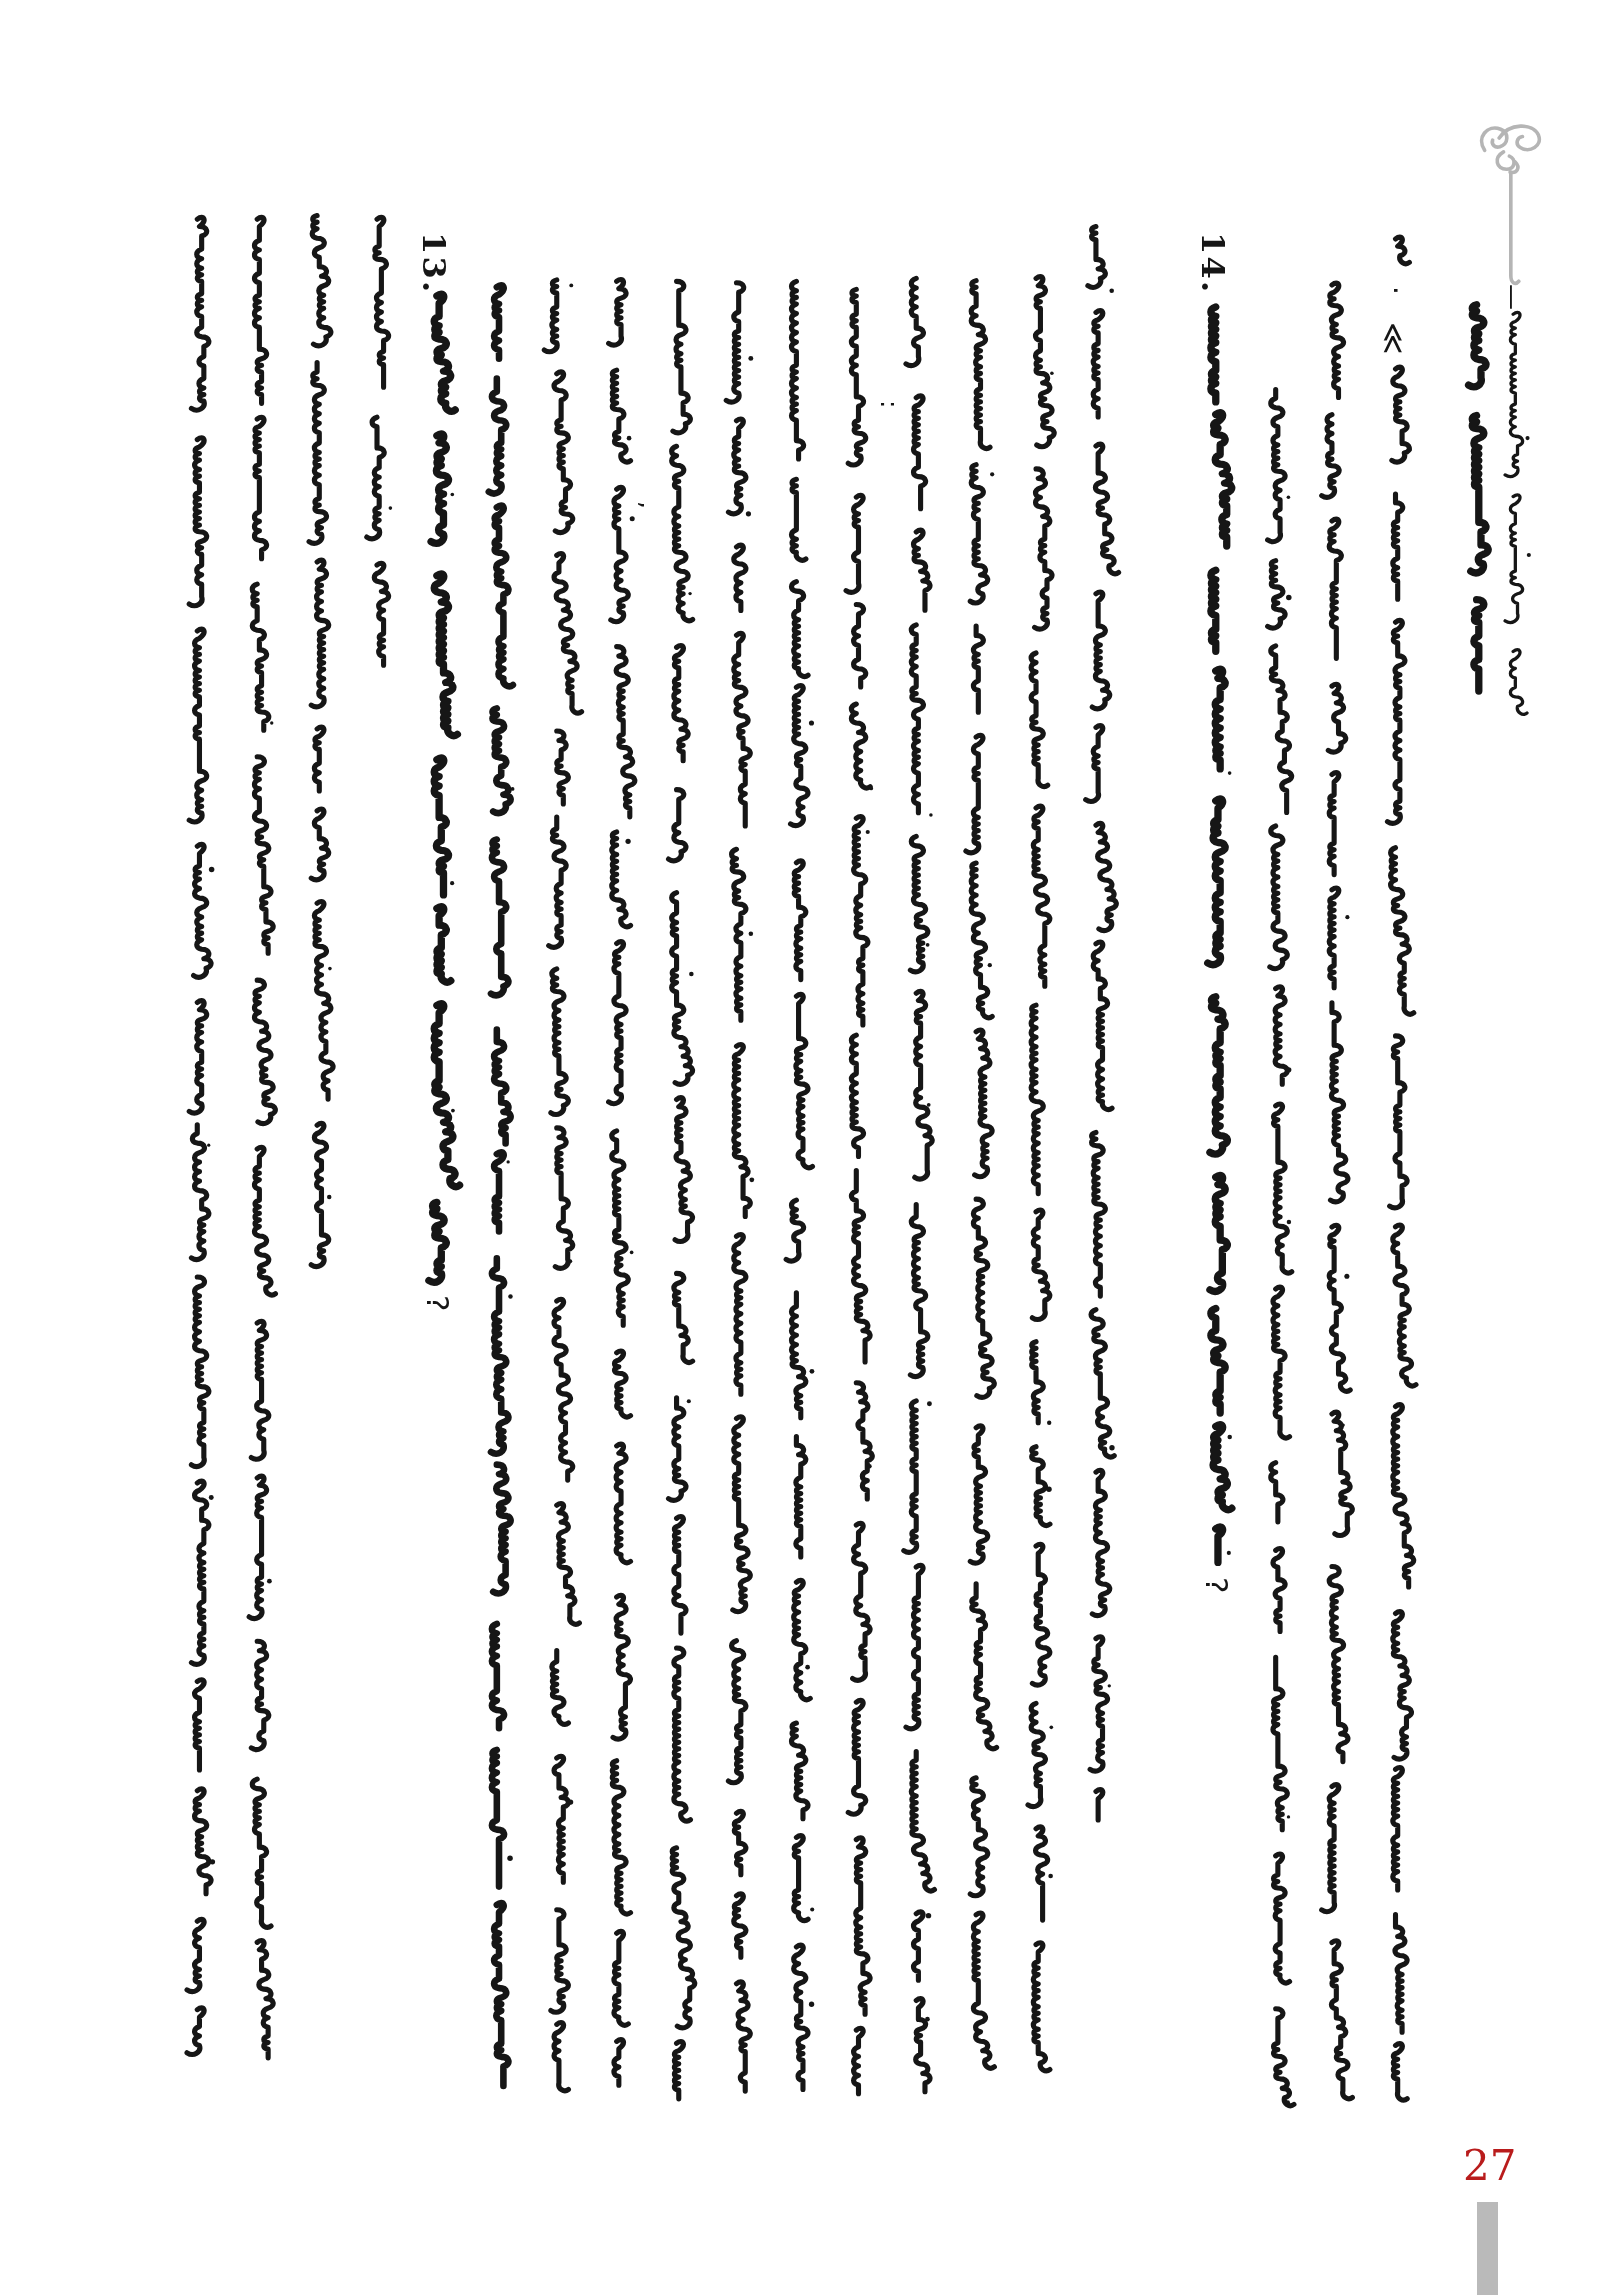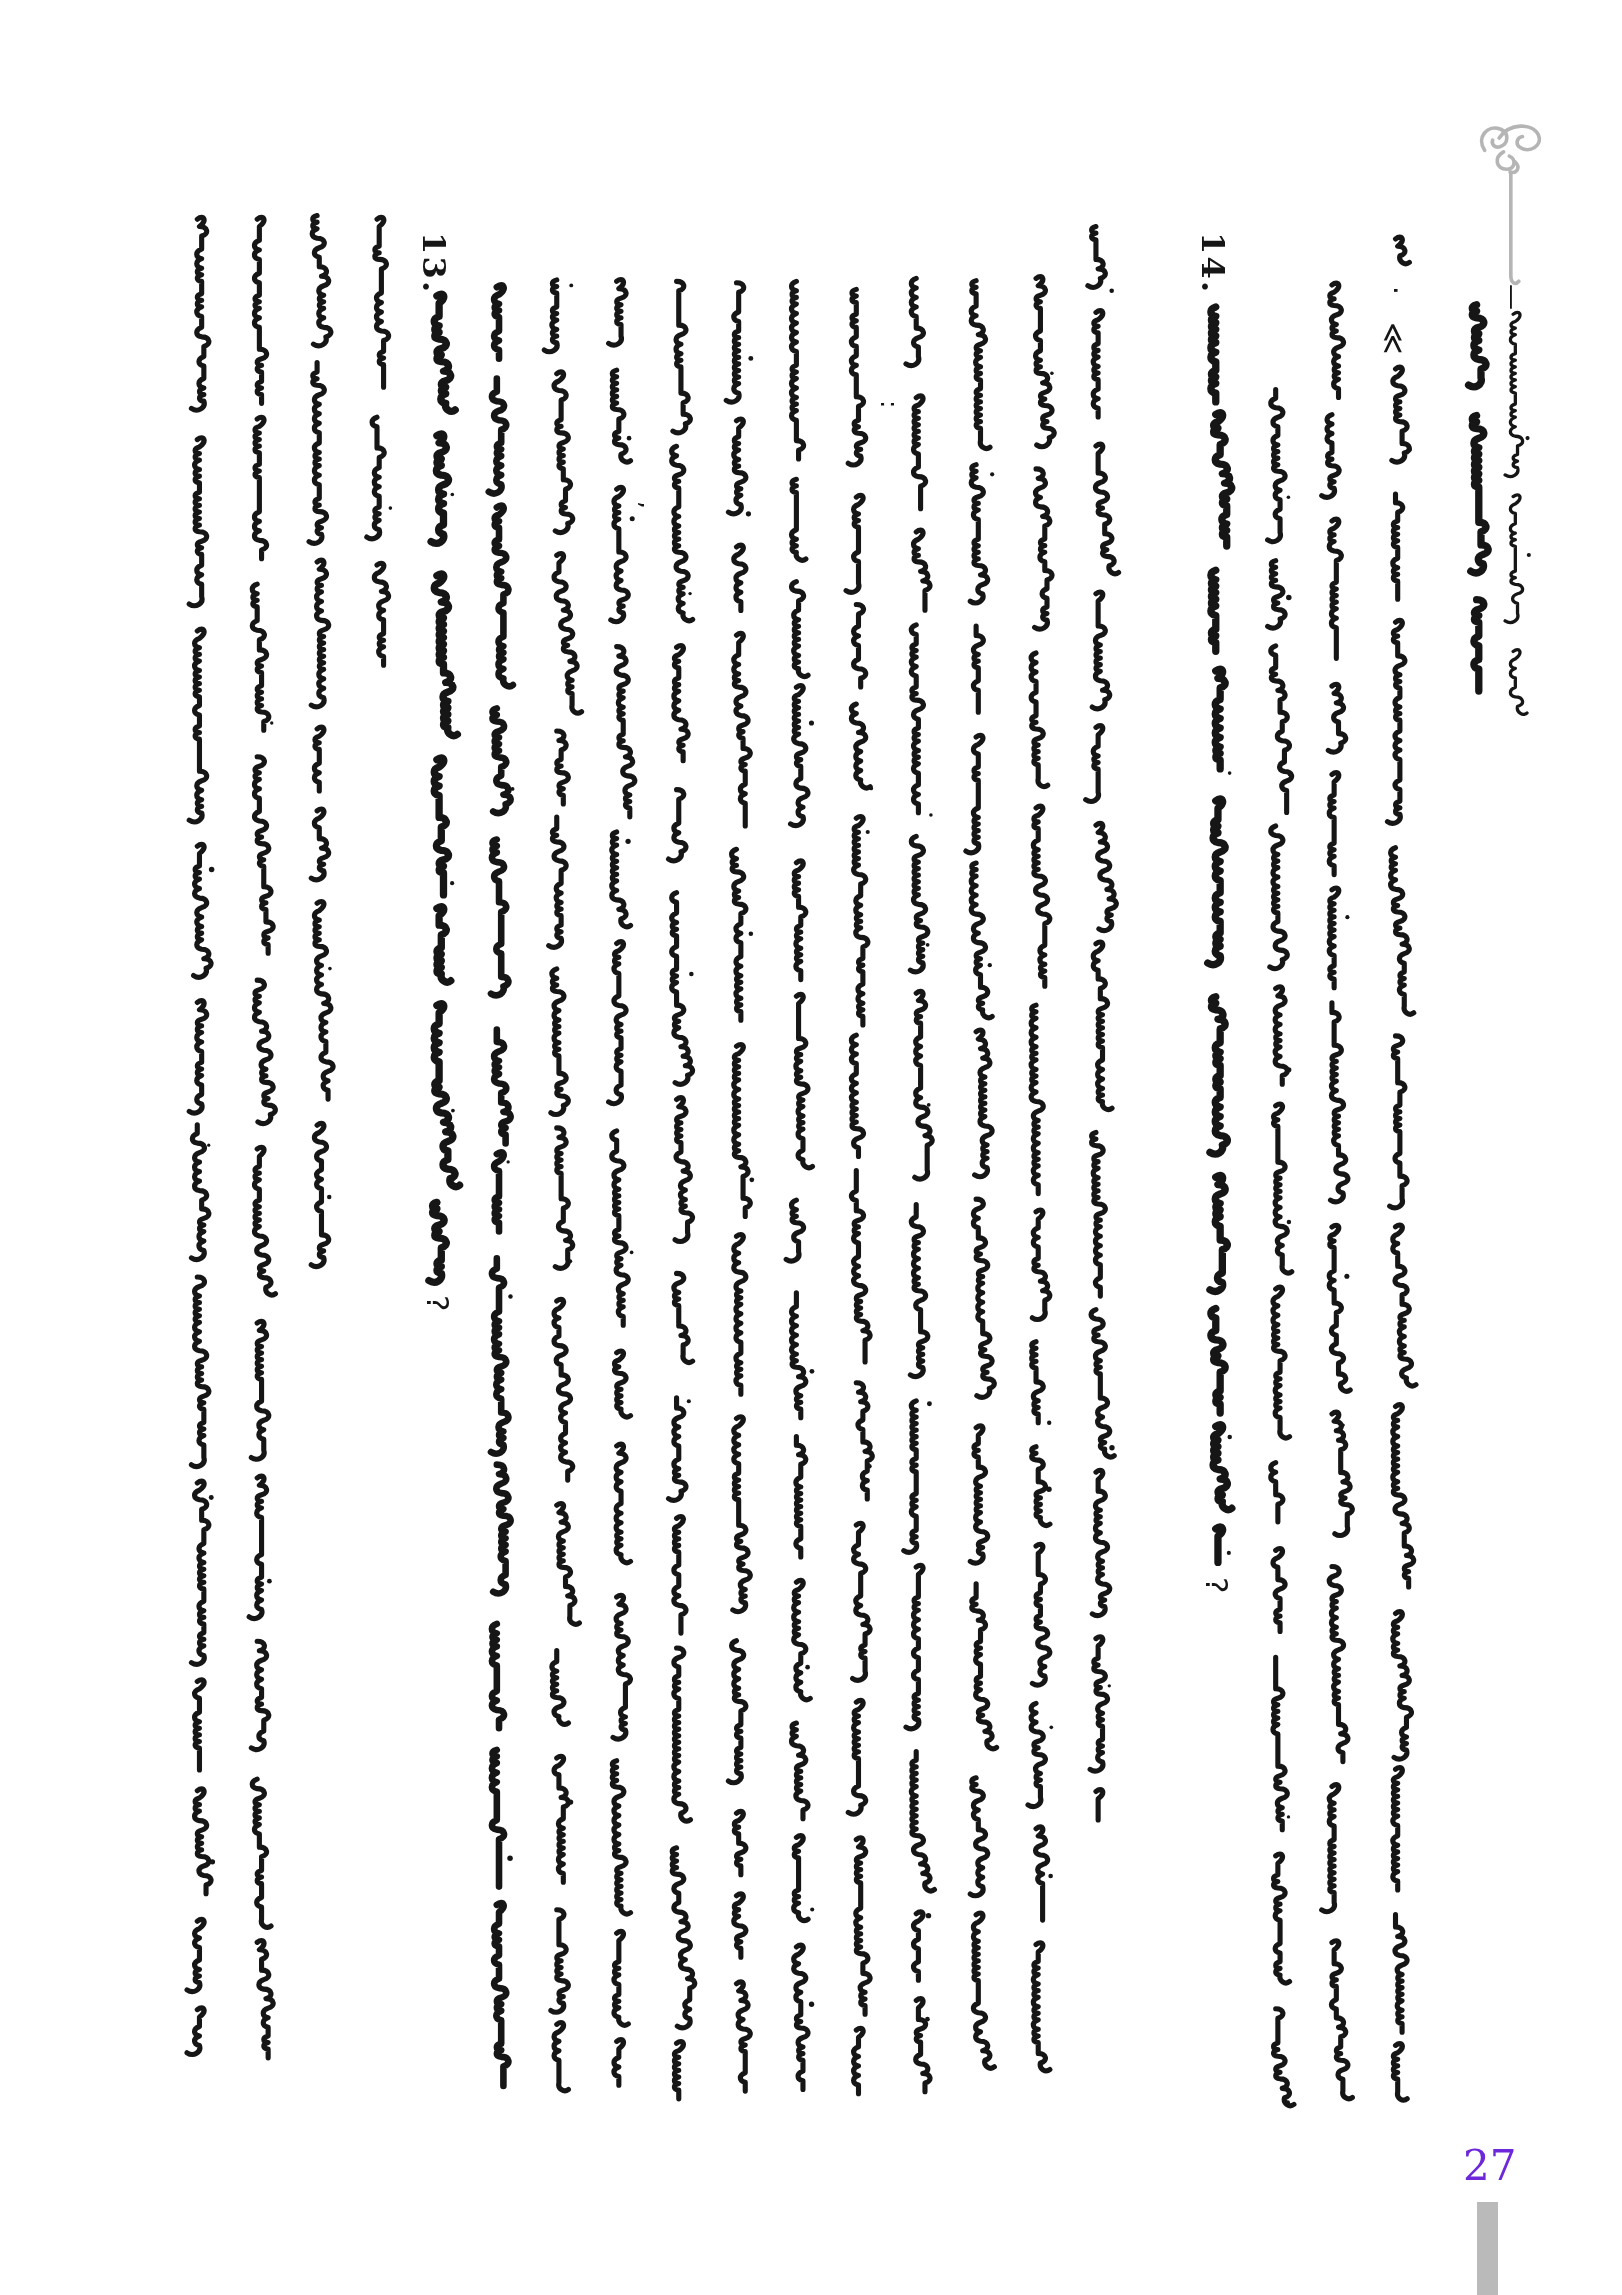--- a/index.html
+++ b/index.html
@@ -31,21 +31,21 @@
     color:#161616;
     line-height:1;
     white-space:nowrap;
   }
   #page-number{
     position:absolute;
     left:1463px;top:2141px;
     font-family:"DejaVu Serif", serif;
     font-size:42px;
     font-weight:normal;
-    color:#6d28d9;
+    color:#b91c1c;
   }
   #page-bar{
     position:absolute;
     left:1477px;top:2202px;
     width:21px;height:94px;
     background:#bababa;
   }
   #flourish{position:absolute;left:1473px;top:115px;}
 </style>
 </head>

